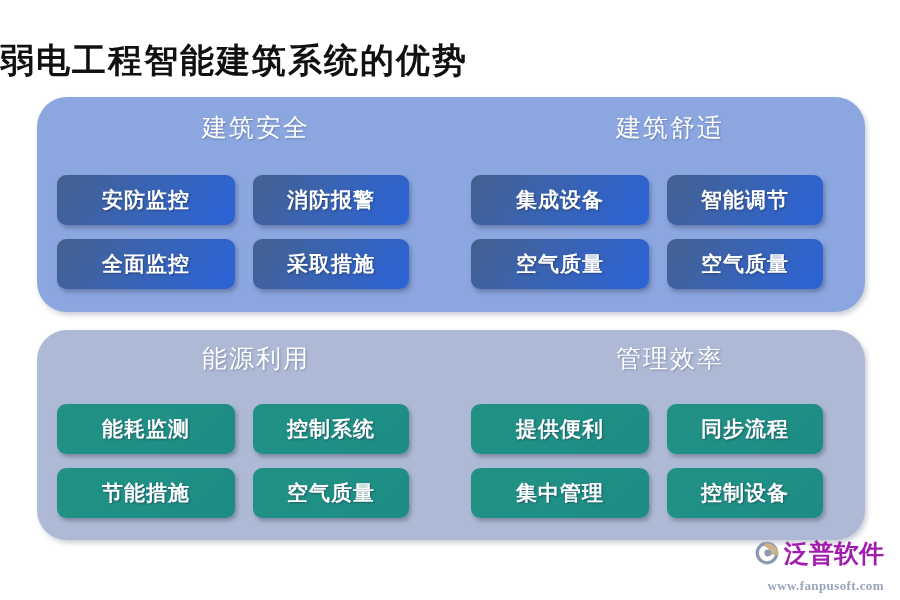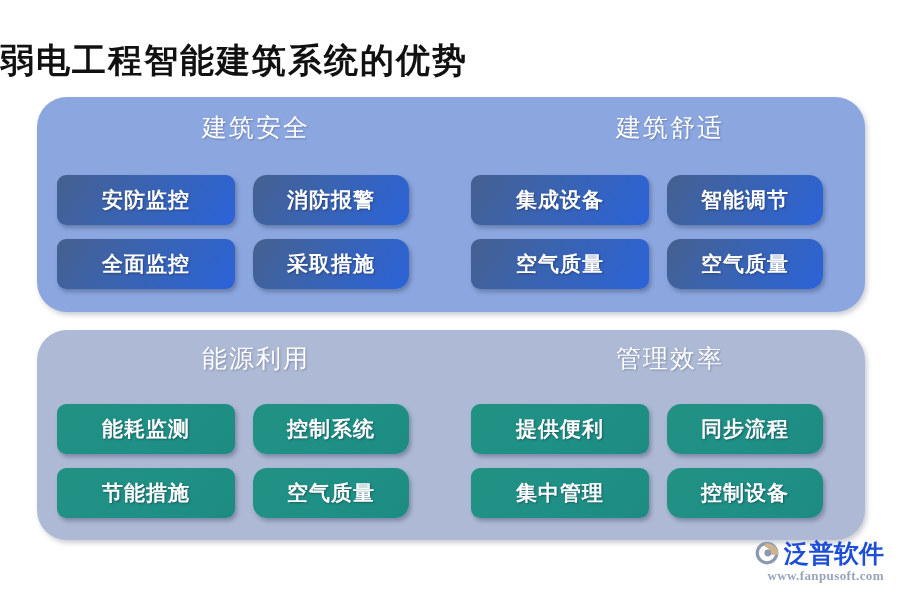--- a/index.html
+++ b/index.html
@@ -100,21 +100,20 @@
     background: linear-gradient(125deg, #45608f 0%, #3a63b0 42%, #2b63d8 100%);
   }
   .chip.teal {
     background: linear-gradient(135deg, #219183 0%, #1f9085 55%, #1d8b82 100%);
   }
 
   
   .chips .chip:nth-child(2),
   .chips .chip:nth-child(4) {
     margin-right: 22px;
-    border-radius: 14px;
   }
 
   #logo {
     position: absolute;
     right: 16px;
     bottom: 8px;
     width: 150px;
     height: 52px;
   }
   #logo .logo-row {
@@ -124,26 +123,26 @@
     gap: 4px;
   }
   #logo .logo-mark {
     width: 26px;
     height: 26px;
     flex: 0 0 auto;
   }
   #logo .logo-name {
     font-size: 25px;
     font-weight: bold;
-    color: #1d4ed8;
+    color: #a21caf;
     letter-spacing: 0px;
     line-height: 1;
   }
   #logo .logo-url {
-    margin-top: 2px;
+    margin-top: 12px;
     text-align: right;
     font-size: 13px;
     font-weight: bold;
     color: #98a4ba;
     letter-spacing: 0.4px;
     font-family: "Liberation Serif", "DejaVu Serif", serif;
   }
 </style>
 </head>
 <body>

